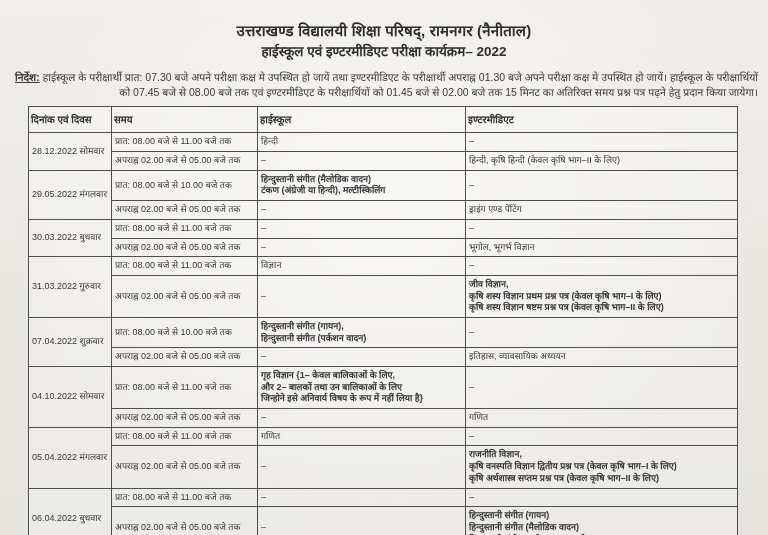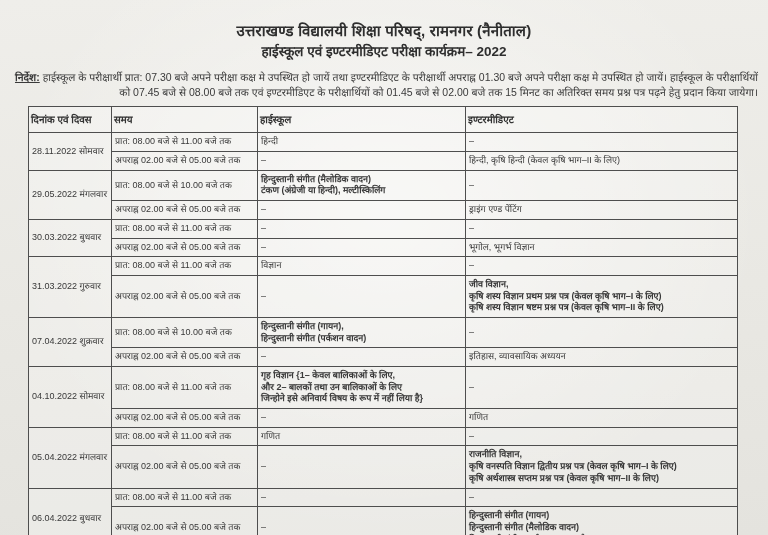--- a/index.html
+++ b/index.html
@@ -99,21 +99,21 @@
         <tr>
           <th>दिनांक एवं दिवस</th>
           <th>समय</th>
           <th>हाईस्कूल</th>
           <th>इण्टरमीडिएट</th>
         </tr>
       </thead>
       <tbody>
 
         <tr>
-          <td class="date-cell" rowspan="2">28.11.2022 सोमवार</td>
+          <td class="date-cell" rowspan="2">28.12.2022 सोमवार</td>
           <td class="time-cell">प्रात: 08.00 बजे से  11.00 बजे तक</td>
           <td class="subject-cell">हिन्दी</td>
           <td class="subject-cell">–</td>
         </tr>
         <tr>
           <td class="time-cell">अपराह्न 02.00 बजे से 05.00 बजे तक</td>
           <td class="subject-cell">–</td>
           <td class="subject-cell">हिन्दी, कृषि हिन्दी (केवल कृषि भाग–II के लिए)</td>
         </tr>
 

